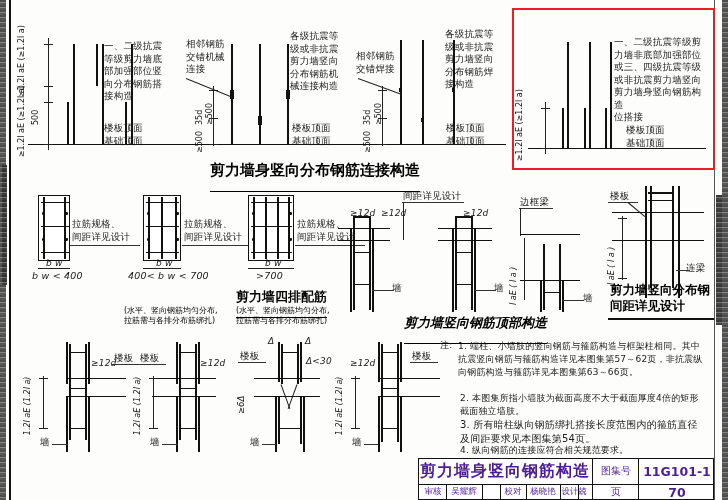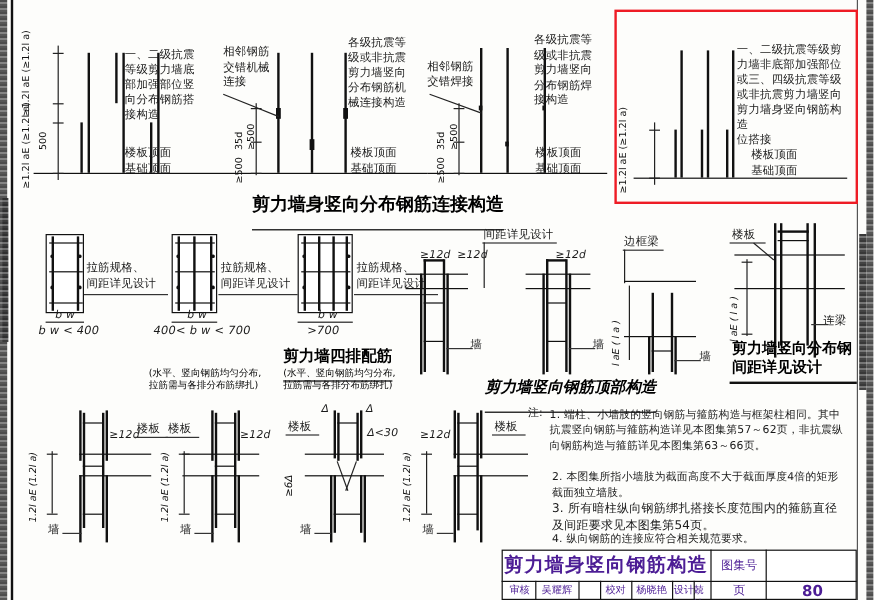--- a/index.html
+++ b/index.html
@@ -388,22 +388,23 @@
   <div class="note" style="left:460px;top:418px;font-size:10px;width:246px;line-height:1.42;">3. 所有暗柱纵向钢筋绑扎搭接长度范围内的箍筋直径及间距要求见本图集第54页。</div>
   <div class="note" style="left:460px;top:444px;font-size:9px;width:246px;line-height:1.42;">4. 纵向钢筋的连接应符合相关规范要求。</div>
 
   <div class="tb" style="left:418px;top:458px;width:296px;height:42px;"></div>
   <div class="tb-hline" style="left:418px;top:484px;width:296px;"></div>
   <div class="tb-vline" style="left:592px;top:458px;height:42px;"></div>
   <div class="tb-vline" style="left:638px;top:458px;height:42px;"></div>
 
   <div class="tb-cell tb-title" style="left:420px;top:458px;width:170px;height:26px;font-size:16px;">剪力墙身竖向钢筋构造</div>
   <div class="tb-cell" style="left:594px;top:458px;width:44px;height:26px;font-size:10px;">图集号</div>
+  <div class="tb-cell" style="left:640px;top:458px;width:74px;height:26px;font-size:12.5px;font-weight:bold;">11G101-1</div>
   <div class="tb-cell" style="left:594px;top:484px;width:44px;height:16px;font-size:10px;">页</div>
-  <div class="tb-cell" style="left:640px;top:484px;width:74px;height:16px;font-size:12.5px;font-weight:bold;">80</div>
+  <div class="tb-cell" style="left:640px;top:484px;width:74px;height:16px;font-size:12.5px;font-weight:bold;">70</div>
 
   <div class="tb-cell" style="left:420px;top:484px;width:26px;height:16px;font-size:8.5px;">审核</div>
   <div class="tb-cell" style="left:446px;top:484px;width:36px;height:16px;font-size:8.5px;">吴耀辉</div>
   <div class="tb-cell" style="left:500px;top:484px;width:26px;height:16px;font-size:8.5px;">校对</div>
   <div class="tb-cell" style="left:526px;top:484px;width:34px;height:16px;font-size:8.5px;">杨晓艳</div>
   <div class="tb-cell" style="left:560px;top:484px;width:20px;height:16px;font-size:8.5px;">设计</div>
   <div class="tb-cell" style="left:578px;top:484px;width:16px;height:16px;font-size:8.5px;overflow:hidden;">赵兢波</div>
   <div class="tb-vline" style="left:446px;top:484px;height:16px;width:1px;"></div>
   <div class="tb-vline" style="left:482px;top:484px;height:16px;width:1px;"></div>
   <div class="tb-vline" style="left:500px;top:484px;height:16px;width:1px;"></div>

